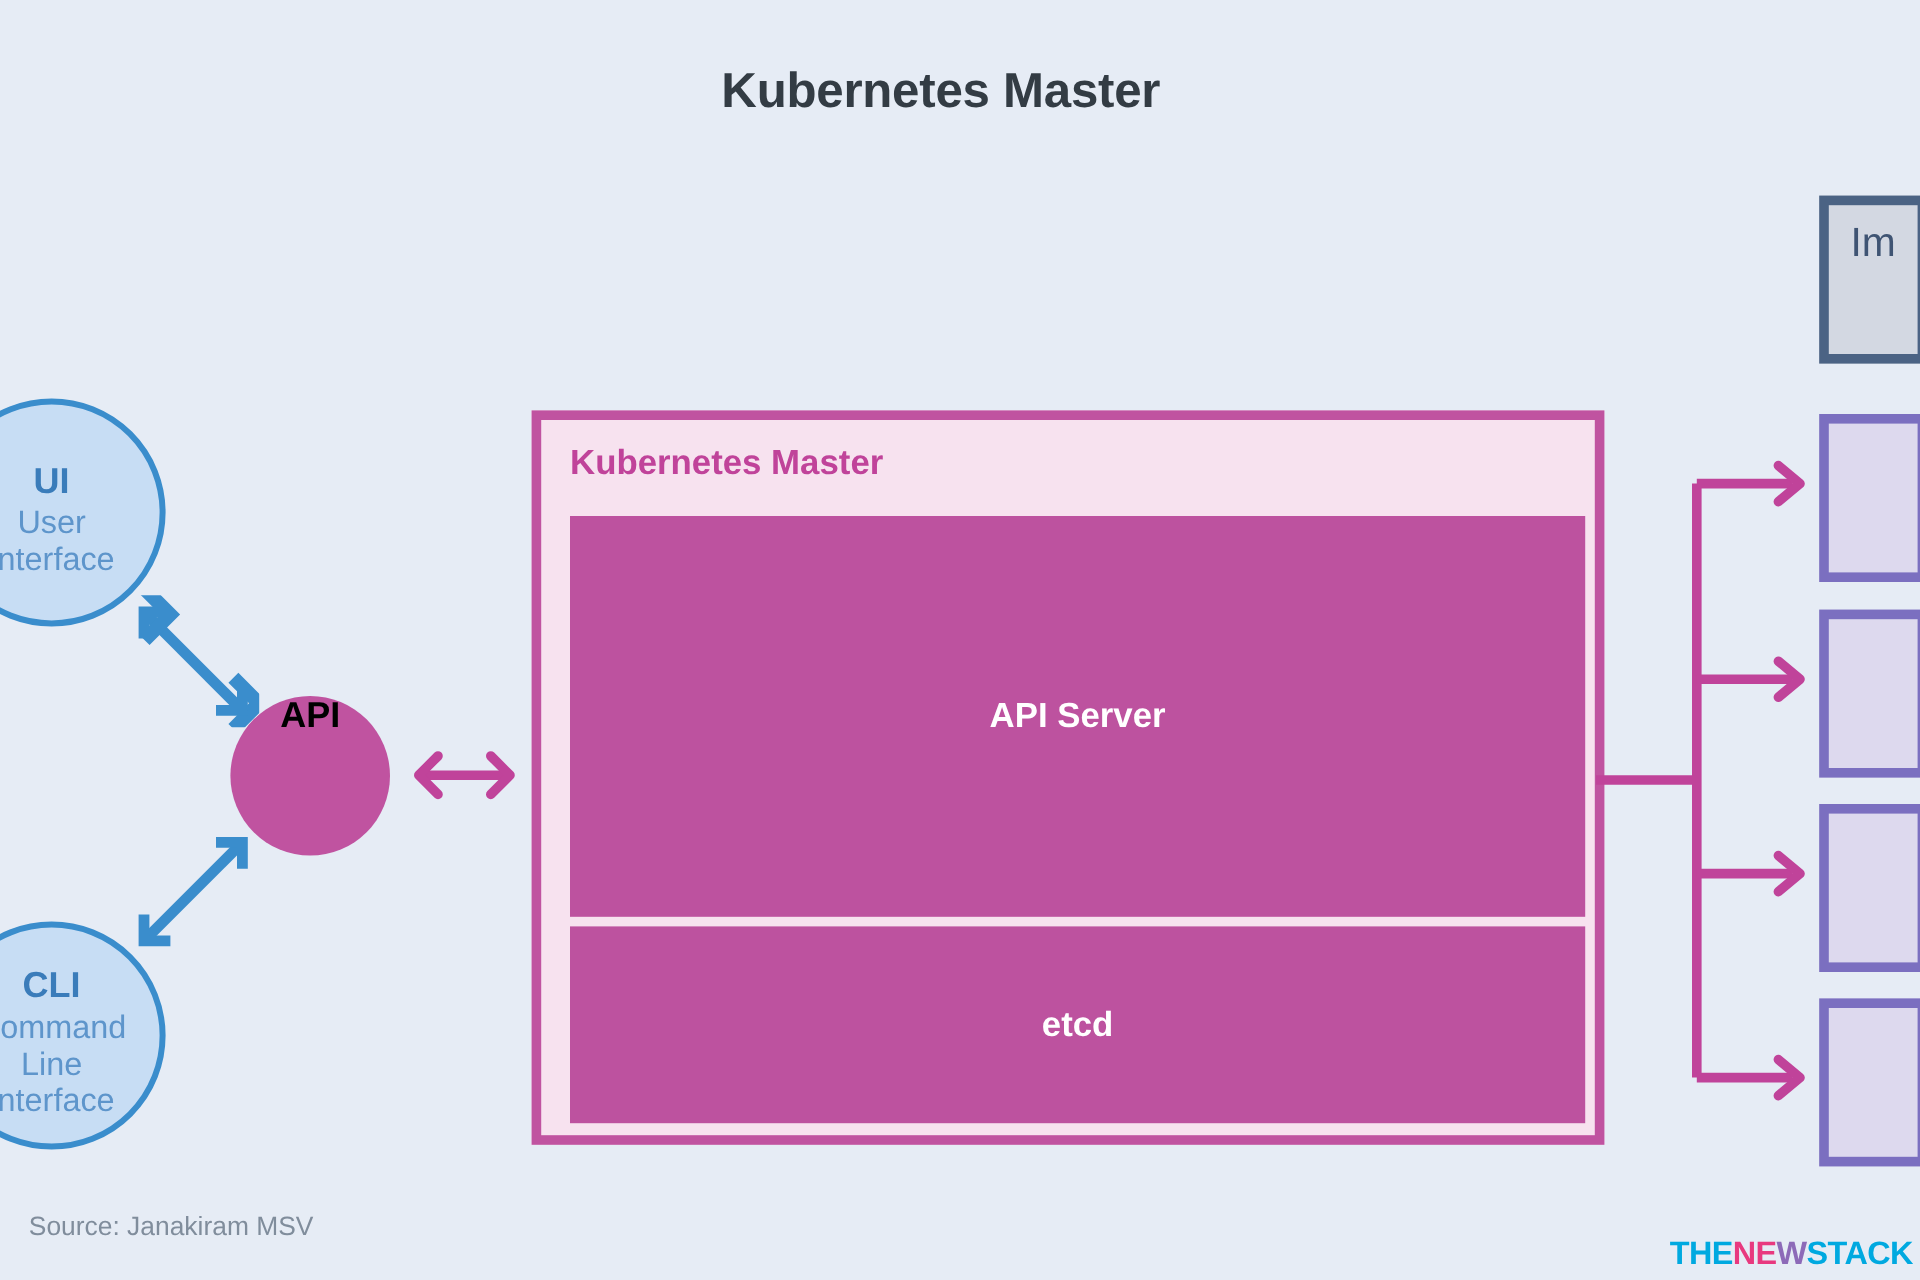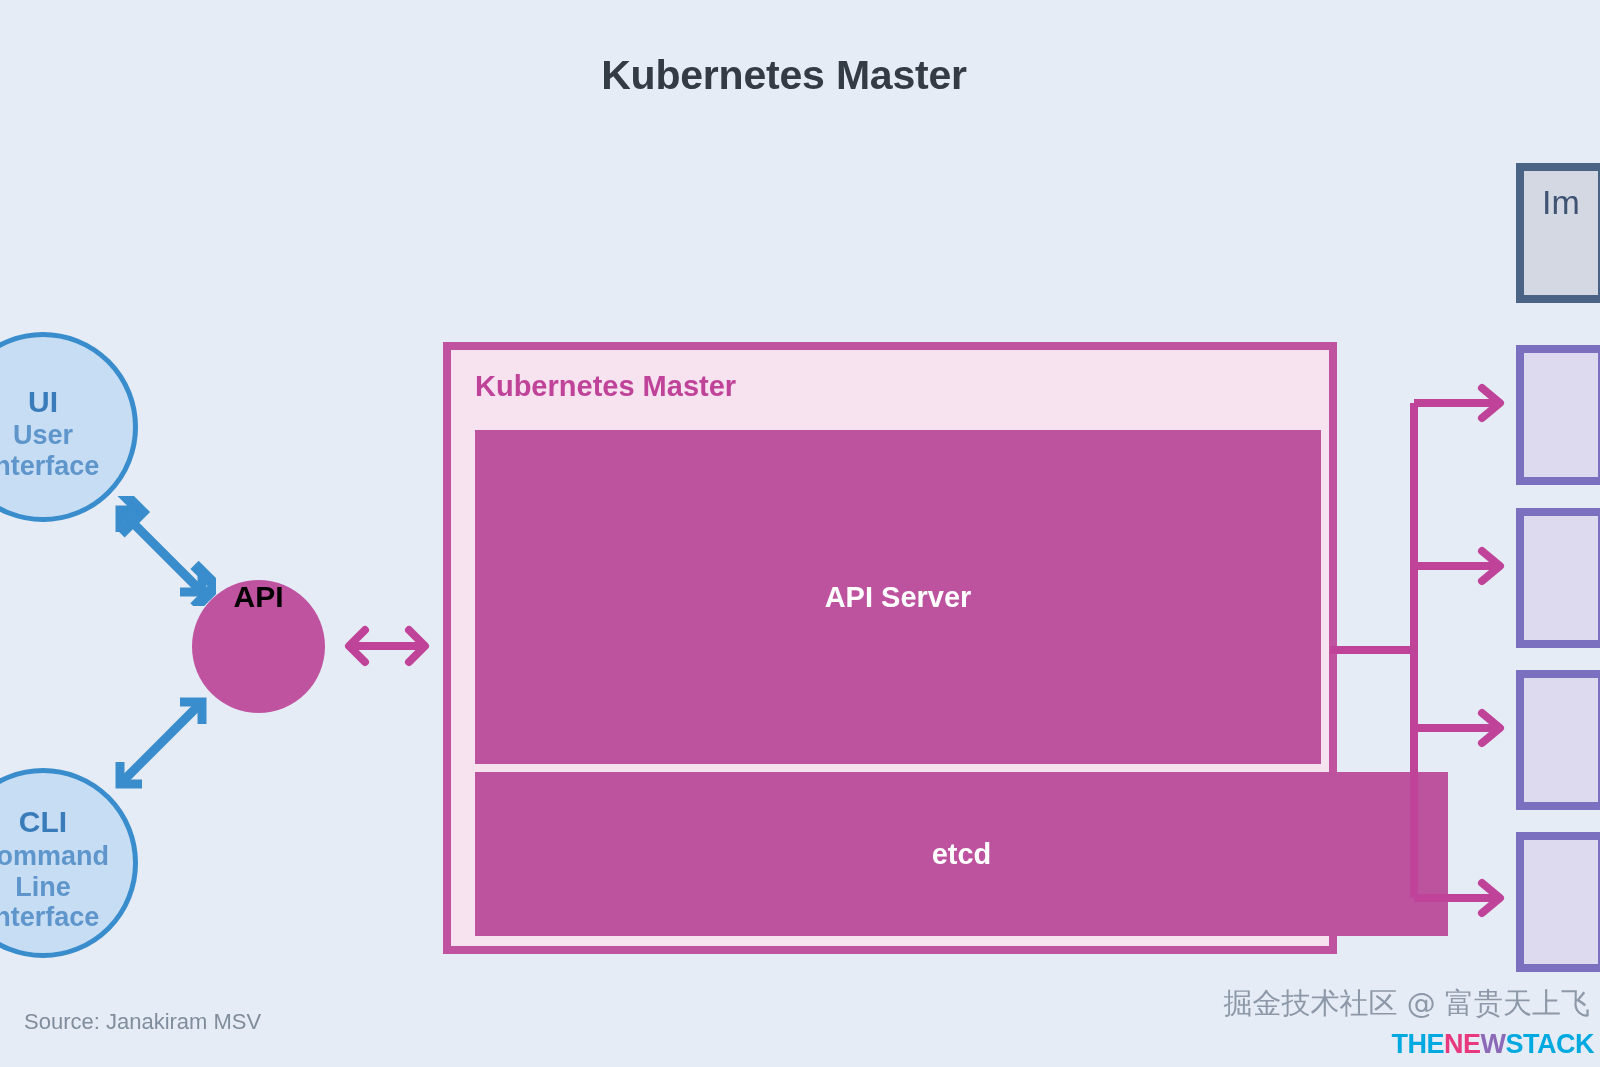--- a/index.html
+++ b/index.html
@@ -46,21 +46,21 @@
   }
   .client-abbr {
     font-size: 30px;
     font-weight: bold;
     color: #3a7cba;
     margin-bottom: 2px;
     margin-top: 12px;
   }
   .client-desc {
     font-size: 27px;
-    font-weight: bold;
+    font-weight: normal;
     color: #5e95cb;
   }
   #circle-ui {
     left: -52px;
     top: 332px;
     width: 190px;
     height: 190px;
   }
   #circle-cli {
     left: -52px;
@@ -135,21 +135,21 @@
     align-items: center;
     justify-content: center;
     color: #ffffff;
     font-size: 29px;
     font-weight: bold;
   }
   #etcd-box {
     position: absolute;
     left: 24px;
     top: 422px;
-    width: 973px;
+    width: 846px;
     height: 164px;
     background: #bd529f;
     display: flex;
     align-items: center;
     justify-content: center;
     color: #ffffff;
     font-size: 29px;
     font-weight: bold;
   }
 
@@ -316,18 +316,17 @@
   </div>
   <div class="node-box" style="top:832px; height:140px;">
     <span></span>
   </div>
 
   <div id="registry-box">
     <span>Im</span>
   </div>
 
   <div id="source-text">Source: Janakiram MSV</div>
-  <div id="watermark">掘金技术社区 @ 富贵天上飞</div>
   <div id="tns-logo">
     <span class="tns-the">THE</span><span class="tns-new">NE</span><span class="tns-w">W</span><span class="tns-stack">STACK</span>
   </div>
 
 </div>
 
 </body></html>

